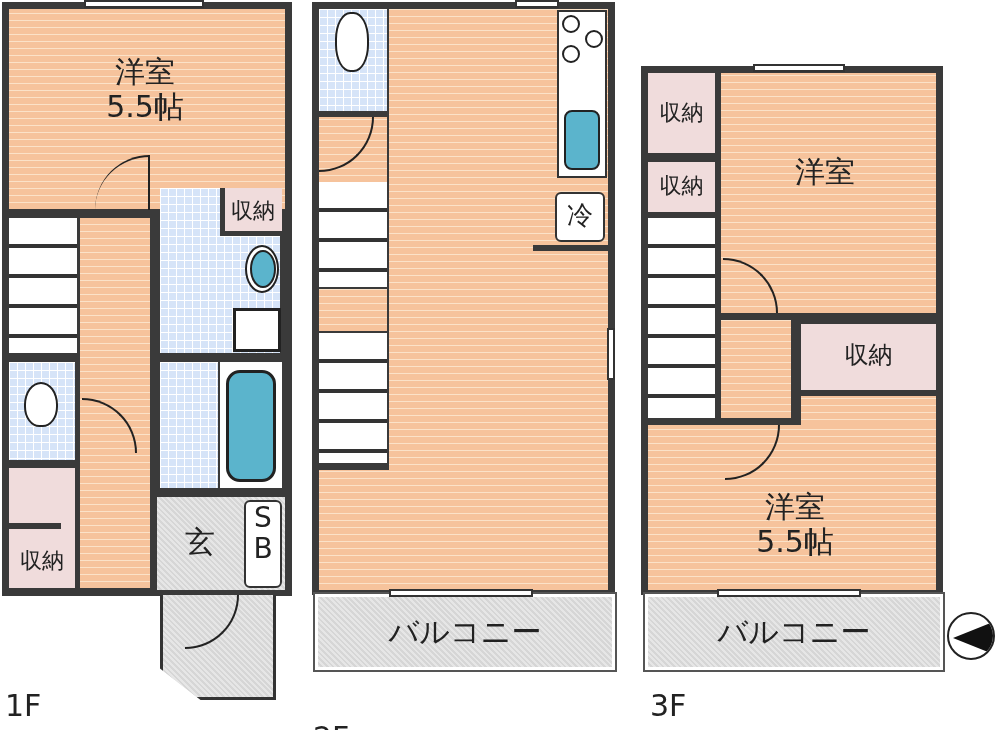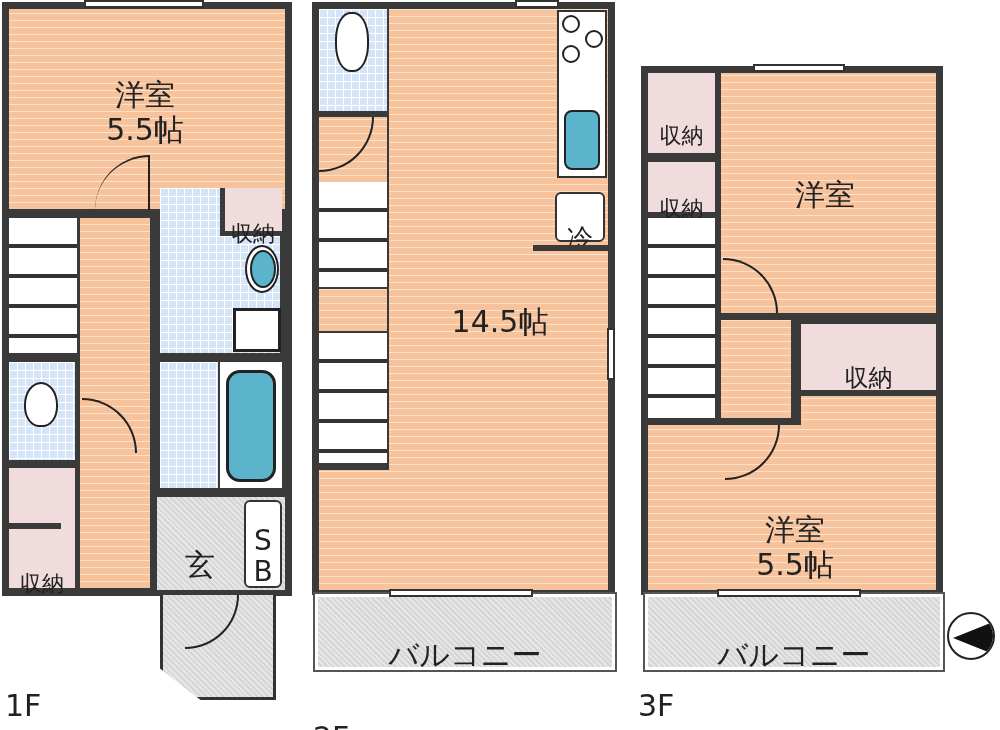--- a/index.html
+++ b/index.html
@@ -4,21 +4,21 @@
 <style>
   html,body{margin:0;padding:0;background:#ffffff;}
   body{width:1000px;height:730px;position:relative;overflow:hidden;font-family:"DejaVu Sans","Liberation Sans",sans-serif;color:#222;}
   .abs{position:absolute;box-sizing:border-box;}
   .wood{background-color:#f6c39c;background-image:repeating-linear-gradient(0deg,#f6c39c 0px,#f6c39c 6px,#fbe2c8 6px,#fbe2c8 7px);}
   .tile{background-color:#d6e4f8;background-image:linear-gradient(#ffffff 1px,transparent 1px),linear-gradient(90deg,#ffffff 1px,transparent 1px);background-size:8px 8px;}
   .storage{background:#f0dcdc;}
   .gray{background-color:#dcdcdc;background-image:repeating-linear-gradient(45deg,#e6e6e6 0 2px,#d6d6d6 2px 4px);}
   .white{background:#ffffff;}
   .wall{background:#3a3a3a;}
-  .label{position:absolute;text-align:center;line-height:1.15;color:#222;margin-top:23px;}
+  .label{position:absolute;text-align:center;line-height:1.15;color:#222;}
   .room-name{font-size:30px;}
   .small-label{font-size:22px;}
   .floor-label{font-size:30px;color:#222;}
   .stairs{background:#fff;background-image:repeating-linear-gradient(180deg,#fff 0px,#fff 26px,#333 26px,#333 30px);}
   .win{background:#fff;border:2px solid #333;height:8px;}
   .winv{background:#fff;border:2px solid #333;width:8px;}
   .fixture-blue{background:#5bb4cc;border:3px solid #222;}
   .icon-box{background:#fff;border:2px solid #333;border-radius:6px;}
 </style>
 </head>
@@ -93,21 +93,20 @@
   <div class="abs white" style="left:252px;top:10px;width:50px;height:168px;border:2px solid #333;"></div>
   <div class="abs" style="left:257px;top:15px;width:18px;height:18px;border:2px solid #222;border-radius:50%;"></div>
   <div class="abs" style="left:280px;top:30px;width:18px;height:18px;border:2px solid #222;border-radius:50%;"></div>
   <div class="abs" style="left:257px;top:45px;width:18px;height:18px;border:2px solid #222;border-radius:50%;"></div>
   <div class="abs fixture-blue" style="left:259px;top:110px;width:36px;height:60px;border-width:2px;border-radius:8px;"></div>
   <div class="abs icon-box" style="left:250px;top:192px;width:50px;height:50px;"></div>
   <div class="label small-label" style="left:250px;top:201px;width:50px;font-size:26px;">冷</div>
   <div class="abs wall" style="left:228px;top:245px;width:75px;height:6px;"></div>
 
   <div class="label room-name" style="left:100px;top:282px;width:190px;">
-    <div>14.5帖</div>
   </div>
 
   <div class="abs gray" style="left:10px;top:594px;width:300px;height:76px;border:3px solid #fff;outline:2px solid #555;"></div>
   <div class="abs win" style="left:84px;top:589px;width:144px;"></div>
   <div class="label room-name" style="left:10px;top:615px;width:300px;">バルコニー</div>
 
   <div class="abs floor-label" style="left:8px;top:720px;">2F</div>
 </div>
 
 <div class="abs" style="left:635px;top:0;width:365px;height:730px;">
@@ -143,14 +142,14 @@
   <div class="abs gray" style="left:10px;top:594px;width:298px;height:76px;border:3px solid #fff;outline:2px solid #555;"></div>
   <div class="abs win" style="left:82px;top:589px;width:144px;"></div>
   <div class="label room-name" style="left:10px;top:615px;width:298px;">バルコニー</div>
 
   <div class="abs" style="left:312px;top:612px;width:48px;height:48px;border:2px solid #222;border-radius:50%;background:#fff;overflow:hidden;">
     <svg width="48" height="48" viewBox="0 0 48 48">
       <polygon points="4,24 44,8 44,40" fill="#111"></polygon>
     </svg>
   </div>
 
-  <div class="abs floor-label" style="left:3px;top:688px;text-align:center;">3F</div>
+  <div class="abs floor-label" style="left:15px;top:688px;text-align:center;">3F</div>
 </div>
 
 </body></html>

